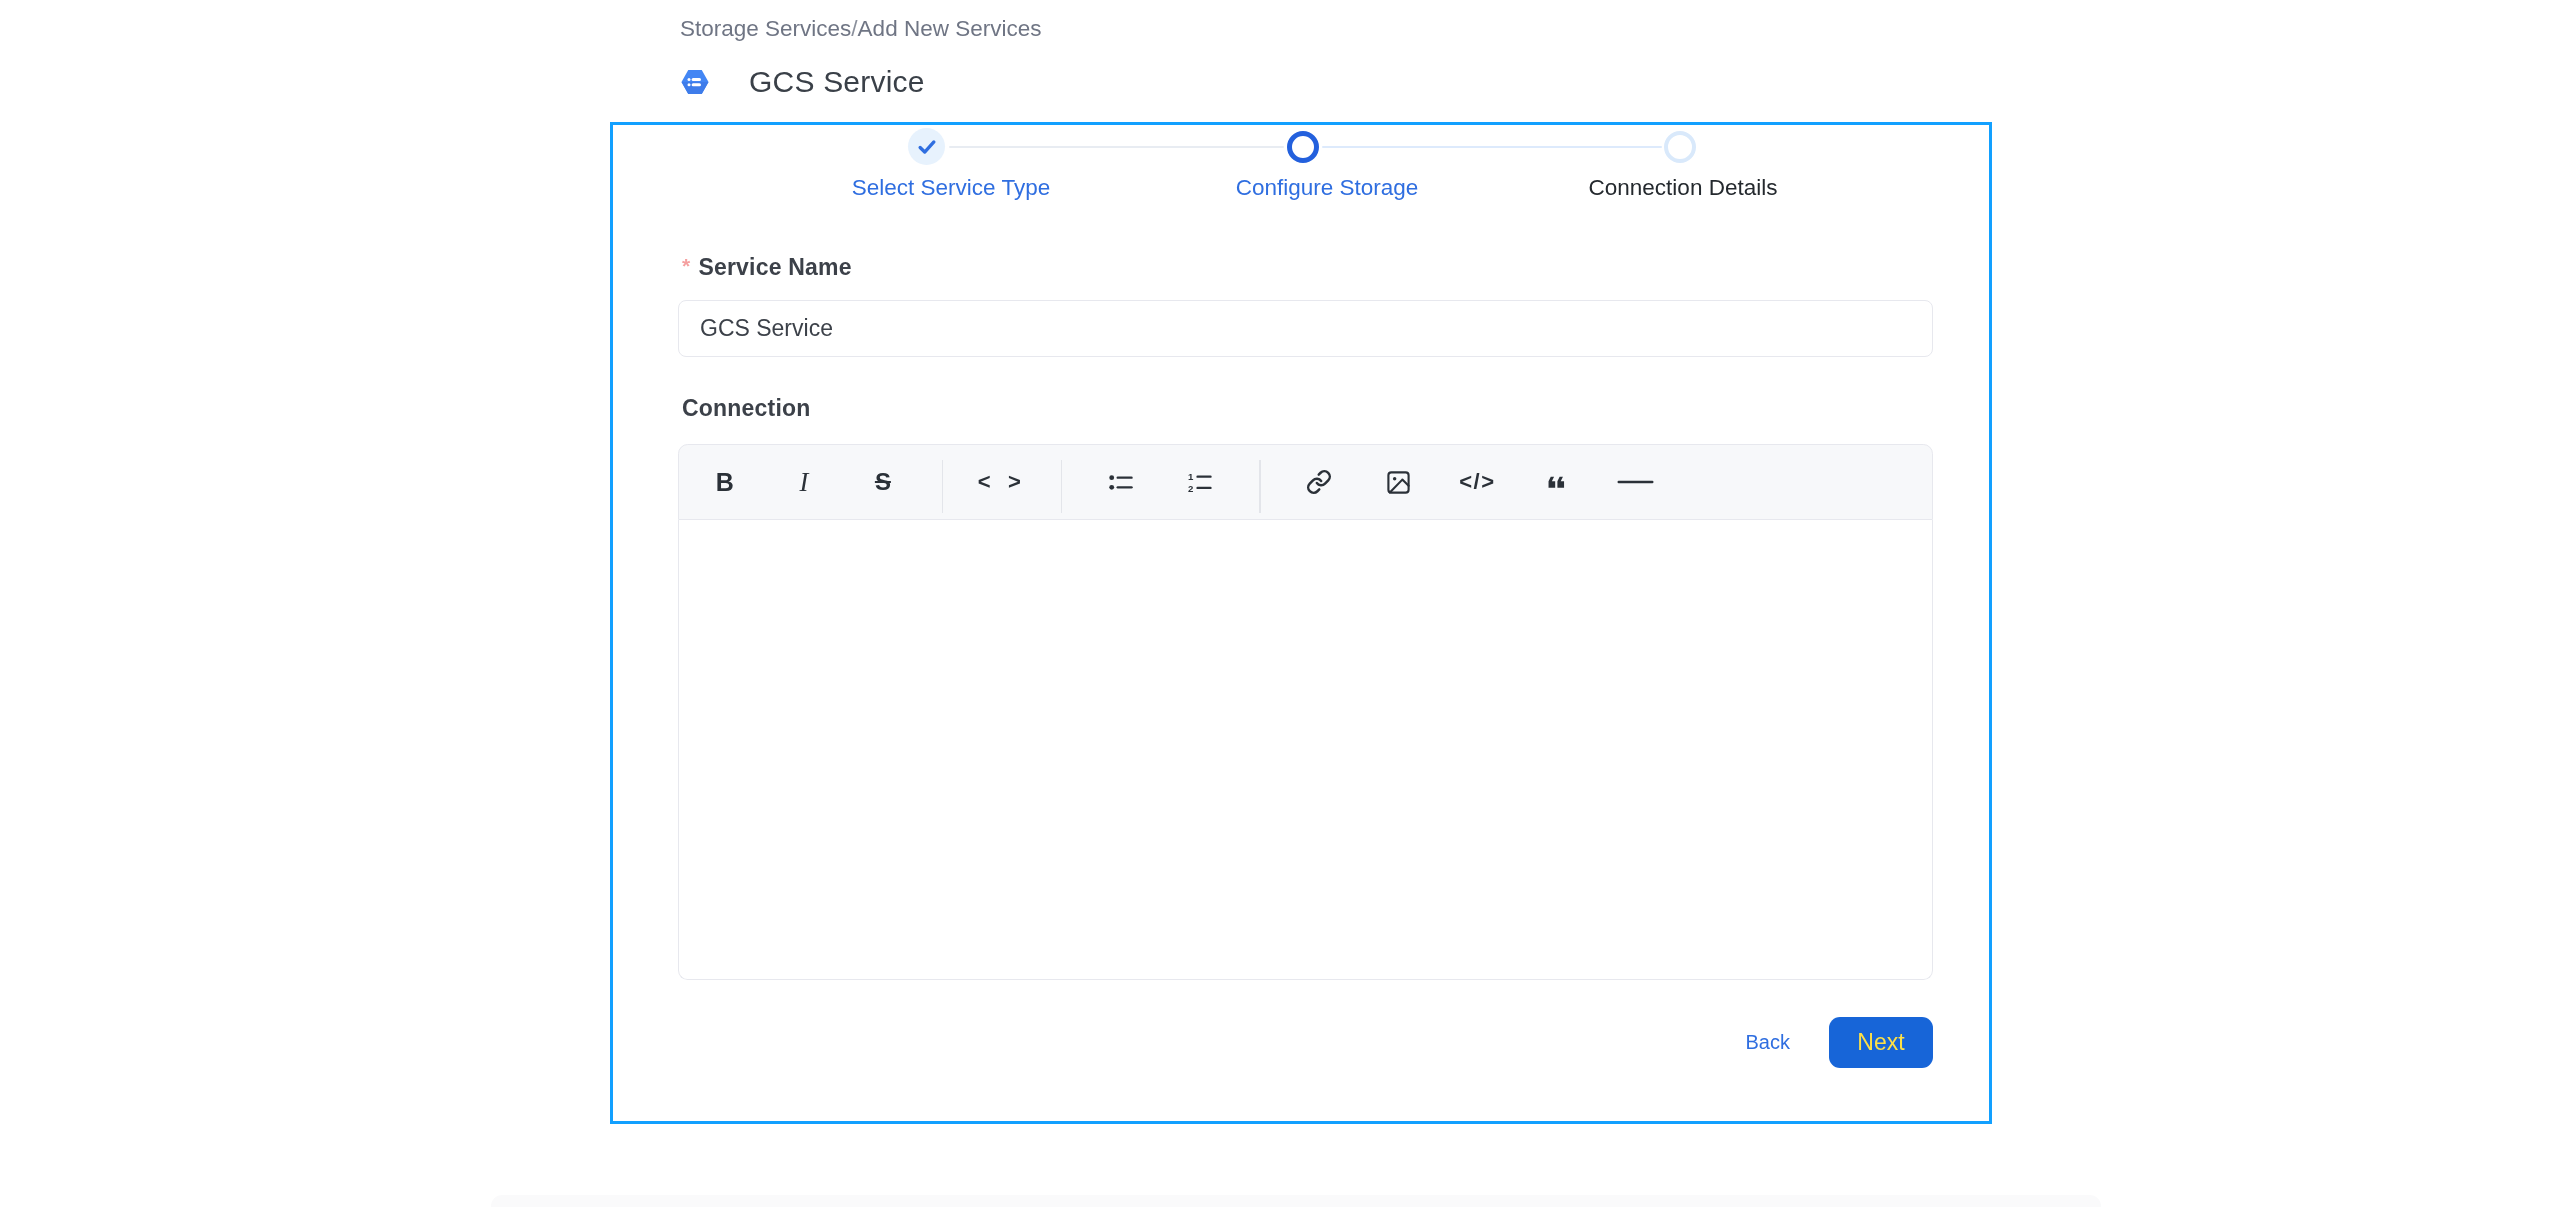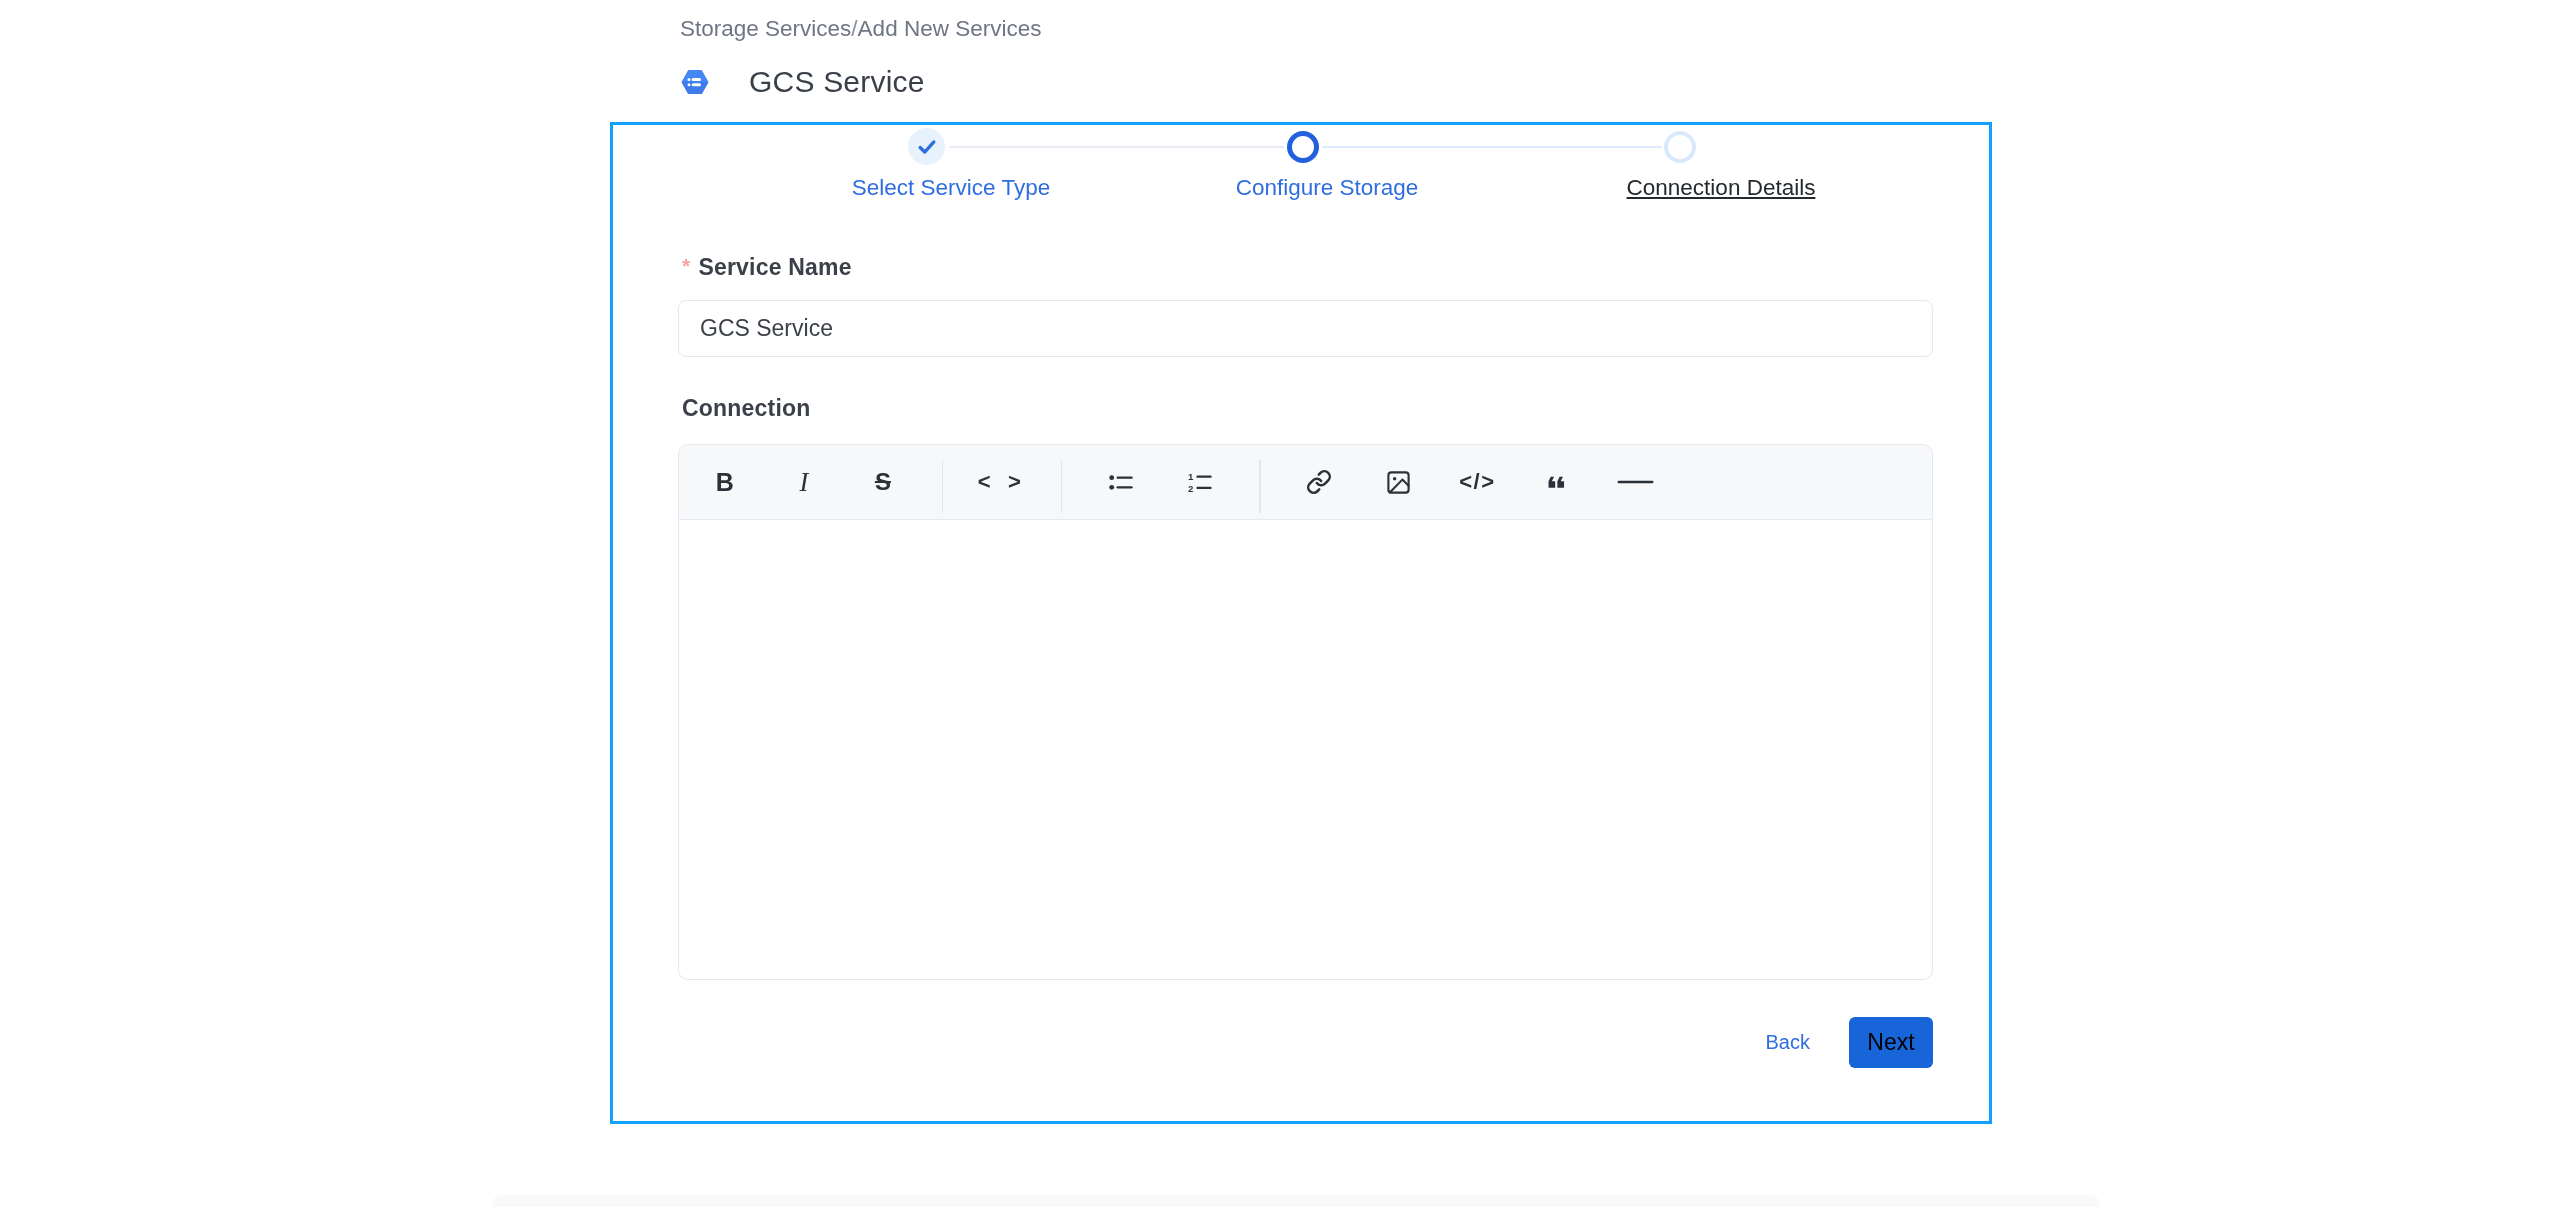--- a/index.html
+++ b/index.html
@@ -97,22 +97,22 @@
     font-size:23px; color:#3c4149; padding:19.3px 21px;
   }
 
   
   .footer {
     position:absolute; right:56px; top:892px;
     display:flex; align-items:center; gap:39px;
   }
   .back-link { font-size:20px; color:#2f6ee0; cursor:pointer; background:none; border:none; font-family:"Liberation Sans", sans-serif; }
   .next-btn {
-    width:84px; height:51px; background:#1765d8; color:#000000;
-    border:none; border-radius:6px; font-size:23px; cursor:pointer;
+    width:104px; height:51px; background:#1765d8; color:#fde047;
+    border:none; border-radius:11px; font-size:23px; cursor:pointer;
     font-family:"Liberation Sans", sans-serif;
   }
 
   
   .bottom-strip {
     position:absolute; left:491px; bottom:0; width:1610px; height:13px;
     background:#fafafb; border-radius:11.3px 11.3px 0 0;
   }
 </style>
 </head>
@@ -146,21 +146,21 @@
       <div class="step-circle done" style="left:295px;">
         <svg width="22" height="22" viewBox="0 0 24 24" aria-hidden="true">
           <polyline points="4.5,12.5 9.5,17.5 19.5,6.5" fill="none" stroke="#2f6ee0" stroke-width="3.6" stroke-linecap="round" stroke-linejoin="round"></polyline>
         </svg>
       </div>
       <div class="step-circle active" style="left:674px;"></div>
       <div class="step-circle pending" style="left:1051px;"></div>
 
       <div class="step-label blue" style="left:314px;">Select Service Type</div>
       <div class="step-label blue" style="left:690px;">Configure Storage</div>
-      <div class="step-label dark" style="left:1108px;text-decoration:underline;">Connection Details</div>
+      <div class="step-label dark" style="left:1070px;">Connection Details</div>
     </div>
 
     <div class="field-label name-label">
       <span class="req">*</span><span>Service Name</span>
     </div>
     <input class="name-input" type="text" value="GCS Service" style="">
 
     <div class="field-label desc-label">Connection</div>
 
     <div class="editor">

